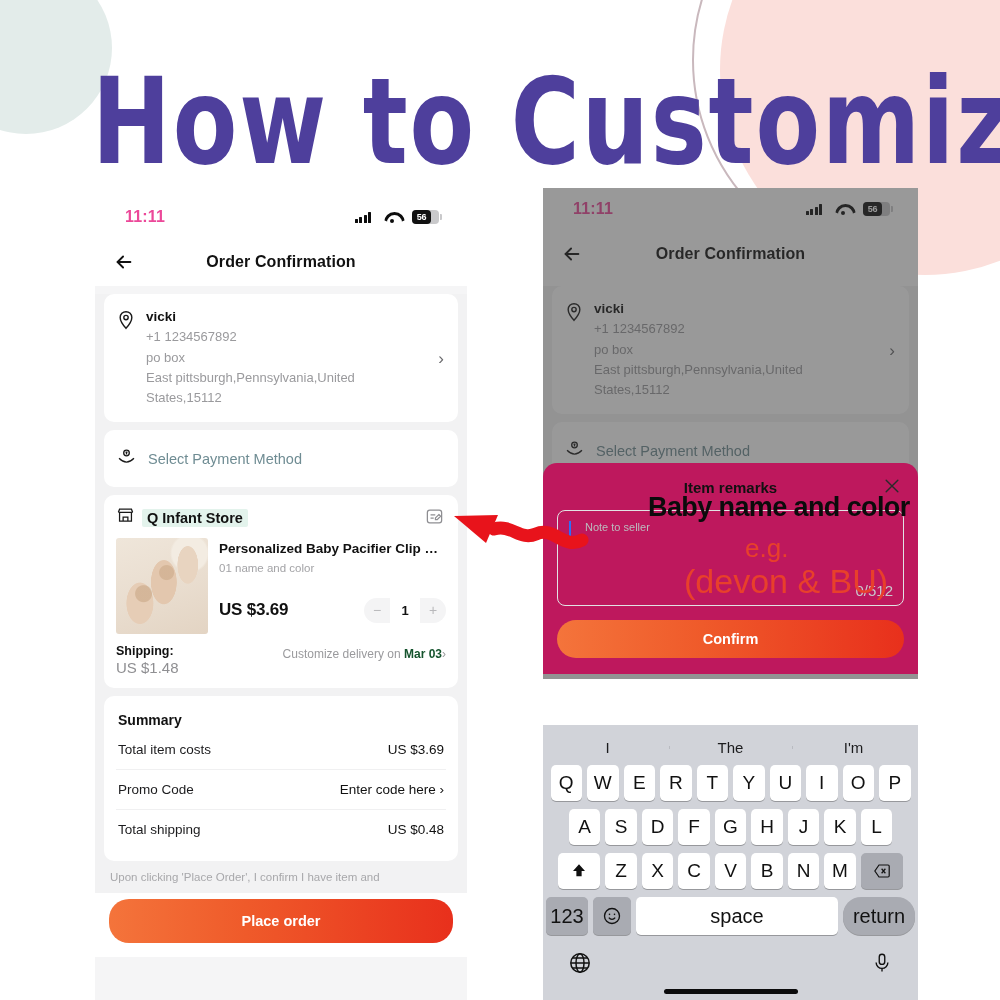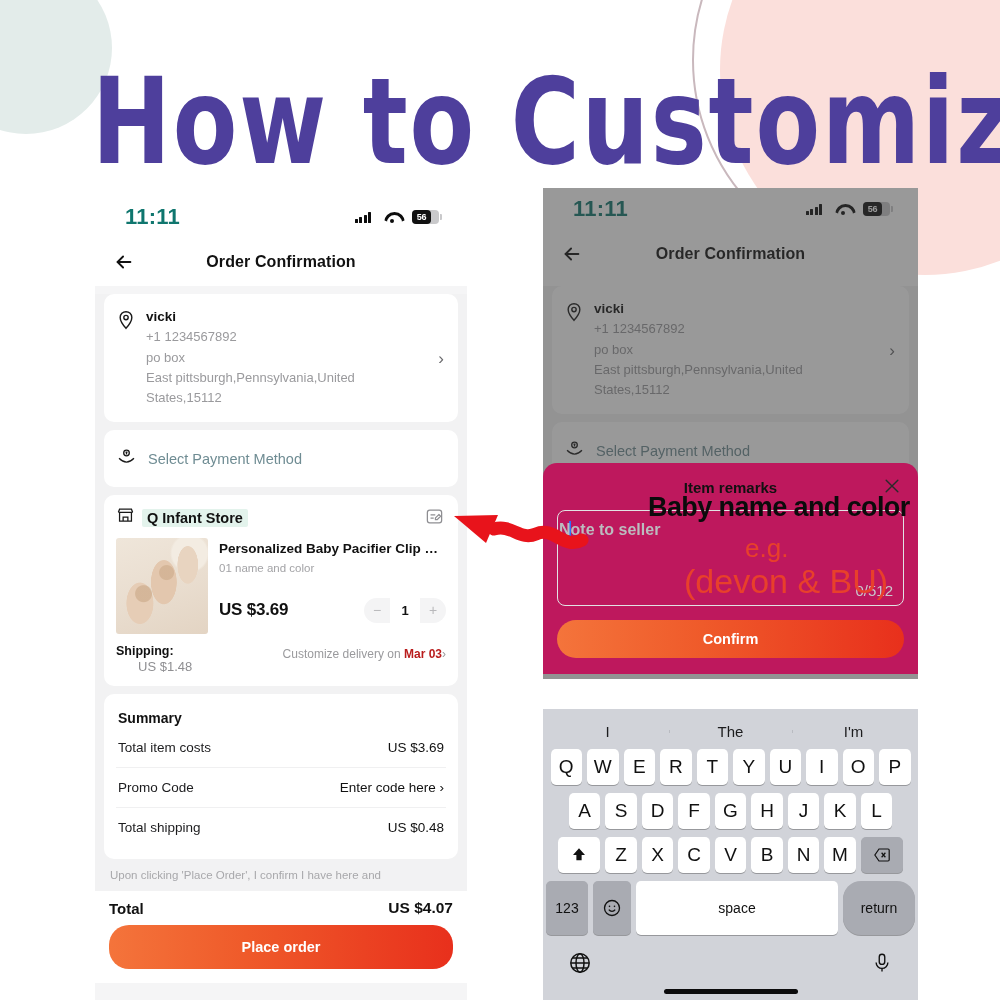--- a/index.html
+++ b/index.html
@@ -61,21 +61,21 @@
   .phone-left  { left: 95px;  top: 196px; width: 372px; height: 804px; }
   .phone-right { left: 543px; top: 188px; width: 375px; height: 812px; background:#ffffff; }
 
   
   .statusbar {
     height: 42px;
     display: flex; align-items: center; justify-content: space-between;
     padding: 0 28px 0 30px;
     background: #ffffff;
   }
-  .sb-time { font-size: 22px; font-weight: 700; color: #0f766e; letter-spacing: .2px; text-align: center; }
+  .sb-time { font-size: 16px; font-weight: 700; color: #ec4899; letter-spacing: .2px; text-align: center; }
   .sb-right { display: flex; align-items: center; gap: 13px; }
   .sig { display: flex; align-items: flex-end; gap: 1.5px; height: 11px; }
   .sig i { display:block; width: 3px; background: #0d0d0d; border-radius: .5px; }
   .sig i:nth-child(1){height:4px}.sig i:nth-child(2){height:6px}
   .sig i:nth-child(3){height:8px}.sig i:nth-child(4){height:11px}
   .wifi { position: relative; width: 15px; height: 11px; }
   .wifi::before{
     content:""; position:absolute; left:0; top:0; width:15px; height:15px;
     border:3px solid #0d0d0d; border-radius:50%;
     clip-path: polygon(0 0,100% 0,100% 42%,50% 62%,0 42%);
@@ -178,23 +178,23 @@
   }
   .stepper .qty {
     width:30px; background:#fff; display:flex; align-items:center; justify-content:center;
     font-size:13px; font-weight:700; color:#111;
   }
   .shiprow {
     display:flex; align-items:flex-start; justify-content:space-between;
     padding: 10px 12px 12px 12px;
   }
   .ship-l-t { font-size:12.5px; font-weight:700; color:#111; }
-  .ship-l-b { font-size:13px; color:#8f8f92; margin-top:1px;margin-left:22px; }
+  .ship-l-b { font-size:15px; color:#8f8f92; margin-top:1px; }
   .ship-r { font-size:12px; color:#9a9a9d; padding-top:3px; }
-  .ship-r b { color:#b91c1c; font-weight:700; }
+  .ship-r b { color:#14532d; font-weight:700; }
 
   
   .sum-title { font-size:14px; font-weight:700; color:#111; padding:4px 2px 2px 2px; }
   .sum-row {
     display:flex; align-items:center; justify-content:space-between;
     padding:12px 2px; font-size:13.5px; color:#1c1c1e;
   }
   .sum-row + .sum-row { border-top:1px solid #f0f0f1; }
   .sum-val { color:#111; }
   .disclaimer {
@@ -228,21 +228,21 @@
   .sheet-hdr { position:relative; height:24px; display:flex; align-items:center; justify-content:center; }
   .sheet-title { font-size:15px; font-weight:700; color:#111; }
   .sheet-close { position:absolute; right:2px; top:1px; width:20px; height:20px; color:#2a2a2a; }
   .note-box {
     position:relative; margin-top:11px; height:96px;
     border:1px solid #e2e2e4; border-radius:8px; padding:9px 11px;
   }
   .note-caret {
     position:absolute; left:11px; top:10px; width:2px; height:15px; background:#2f6df6;
   }
-  .note-ph { position:absolute; left:1px; top:10px; font-size:16px; color:#bcbcbf;font-weight:bold; }
+  .note-ph { position:absolute; left:27px; top:10px; font-size:11px; color:#bcbcbf; }
   .note-count { position:absolute; right:10px; bottom:6px; font-size:15px; color:#c9c9cc; }
   .confirm {
     margin-top:14px; height:38px; width:100%; border:0; border-radius:20px;
     background: linear-gradient(90deg,#f4743b 0%, #ef5a2a 42%, #e8301c 100%);
     color:#fff; font-size:14.5px; font-weight:700;
     display:flex; align-items:center; justify-content:center; cursor:pointer;
   }
 
   
   .keyboard { background:#d1d3d9; padding: 4px 3px 0 3px; }
@@ -260,21 +260,21 @@
     display:flex; align-items:center; justify-content:center;
     font-size:19px; color:#111; box-shadow:0 1px 0 rgba(0,0,0,.28);
   }
   .krow1 .key { width:31.5px; }
   .krow2 { padding: 0 17px; }
   .krow2 .key { width:31.5px; }
   .krow3 .key.letter { width:31.5px; }
   .key.wide { width:42px; background:#fff; }
   .key.grey { background:#a9abb2; }
   .key.sp { flex:1 1 auto; }
-  .krow4 .key { height:54px; font-size:14px; }
+  .krow4 .key { height:38px; font-size:20px; }
   .k123 { width:42px; }
   .kemoji { width:38px; }
   .kreturn { width:72px;border-radius:18px; }
   .kbbottom {
     display:flex; align-items:center; justify-content:space-between;
     padding: 3px 22px 4px 22px; height:44px;
   }
   .homebar {
     width:134px; height:5px; background:#0b0b0c; border-radius:3px; margin: 2px auto 6px auto;
   }
@@ -416,28 +416,24 @@
         <div class="sum-row">
           <span>Promo Code</span>
           <span class="sum-val">Enter code here ›</span>
         </div>
         <div class="sum-row">
           <span>Total shipping</span>
           <span class="sum-val">US $0.48</span>
         </div>
       </div>
 
-      <div class="disclaimer">Upon clicking 'Place Order', I confirm I have here and</div>
+      <div class="disclaimer">Upon clicking 'Place Order', I confirm I have item and</div>
     </div>
 
     <div class="bottombar">
-      <div class="totalrow">
-        <span class="total-lbl">Total</span>
-        <span class="total-val">US $4.07</span>
-      </div>
       <button class="cta">Place order</button>
     </div>
   </div>
 
   <div class="phone phone-right">
 
     <div class="dim-wrap">
       <div class="statusbar">
         <div class="sb-time">11:11</div>
         <div class="sb-right">

